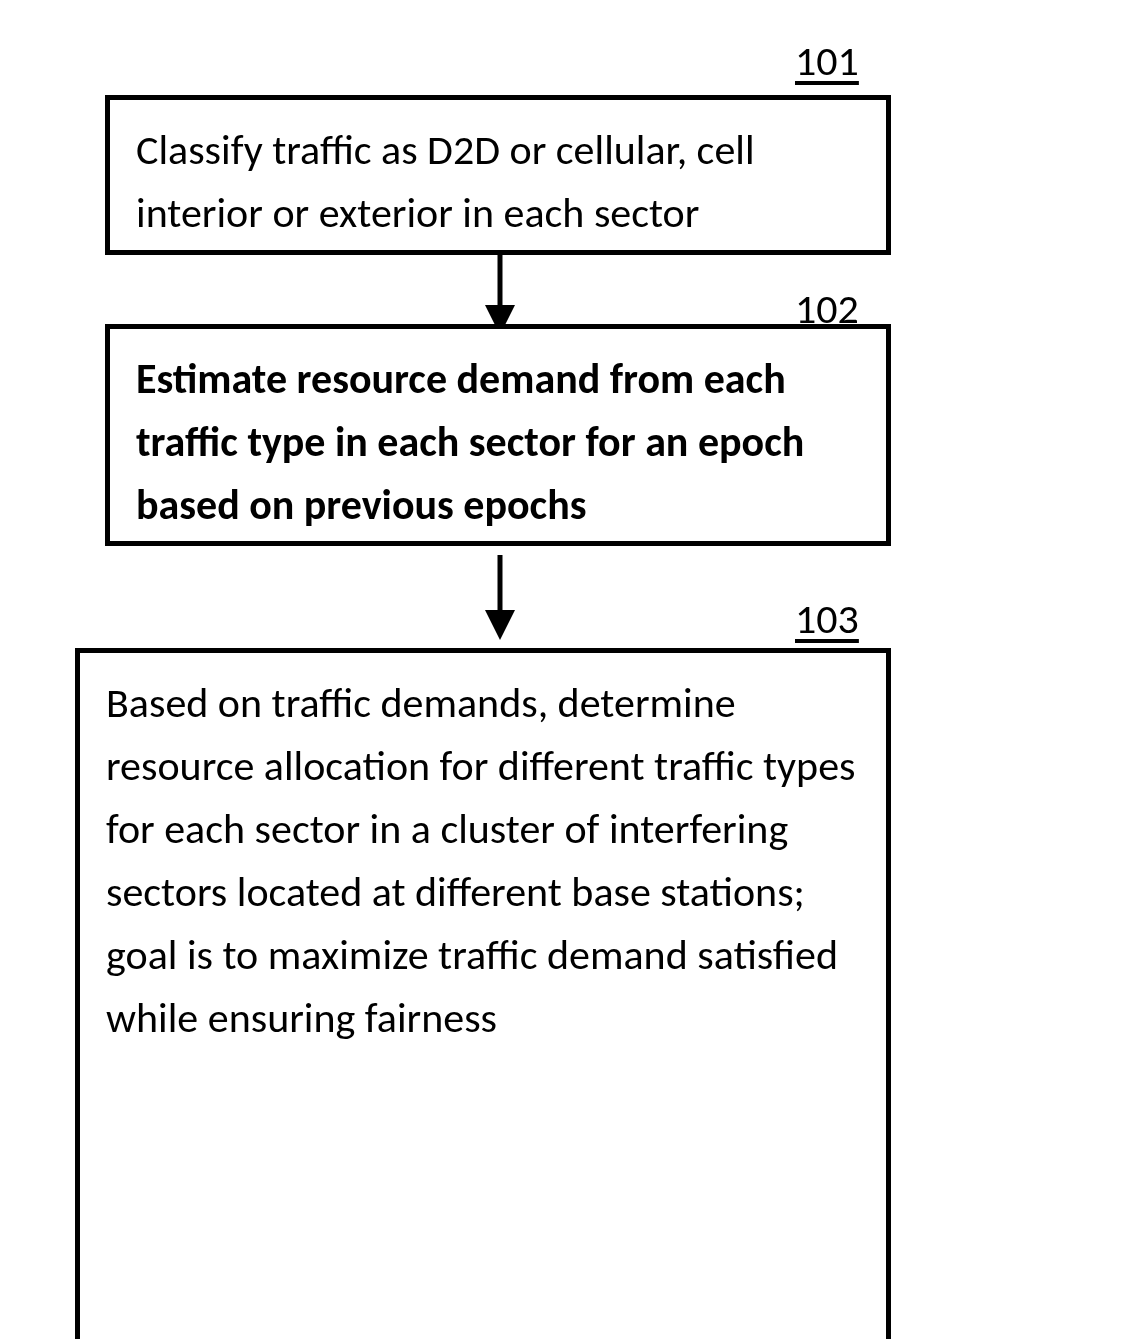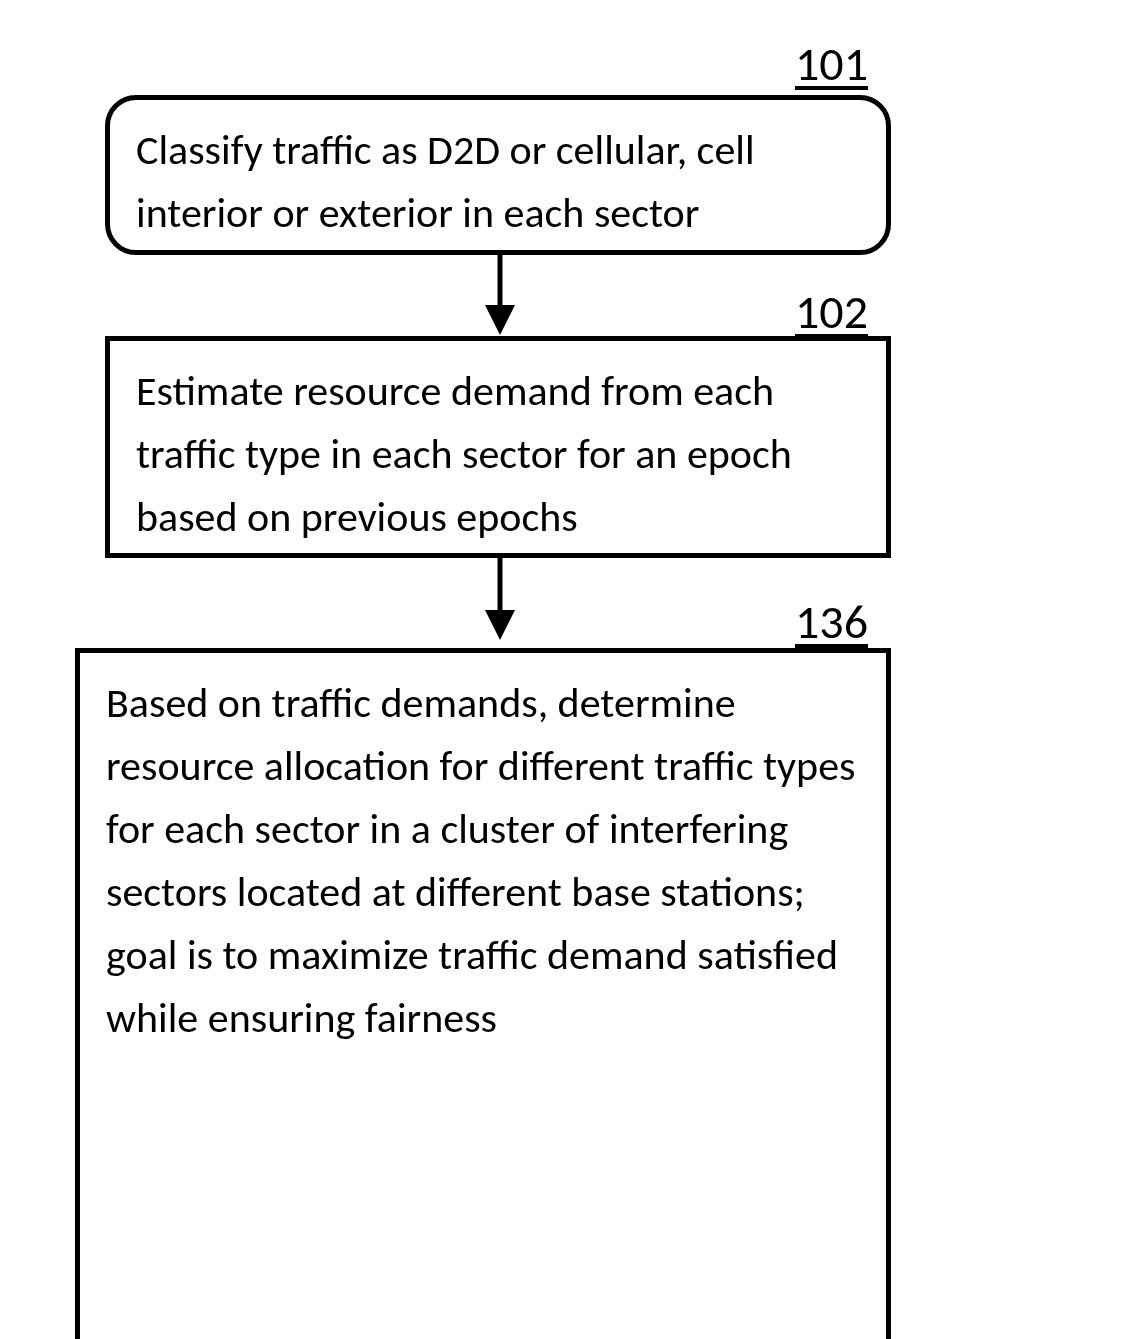--- a/index.html
+++ b/index.html
@@ -20,56 +20,56 @@
     position: absolute;
     border: 5px solid #000;
     box-sizing: border-box;
     padding: 18px 26px;
     font-size: 42px;
     line-height: 1.5;
     background: #fff;
   }
   .label {
     position: absolute;
-    font-size: 48px;
+    font-size: 42px;
     line-height: 1;
     text-decoration: underline;
     text-underline-offset: 6px;
   }
   .arrow {
     position: absolute;
     pointer-events: none;
   }
 </style>
 </head>
 <body>
 
 <div class="canvas">
 
   <div class="label" style="left:795px; top:40px;">101</div>
 
-  <div class="box" style="left:105px; top:95px; width:786px; height:160px;border-radius:31px;">
+  <div class="box" style="left:105px; top:95px; width:786px; height:160px;">
     <span>Classify traffic as D2D or cellular, cell interior or exterior in each sector</span>
   </div>
 
   <svg class="arrow" style="left:475px; top:250px;" width="50" height="90">
     <line x1="25" y1="0" x2="25" y2="60" stroke="#000" stroke-width="5"></line>
     <polygon points="10,55 40,55 25,85" fill="#000"></polygon>
   </svg>
 
   <div class="label" style="left:795px; top:288px;text-decoration:underline;">102</div>
 
-  <div class="box" style="left:105px; top:336px; width:786px; height:222px;">
+  <div class="box" style="left:105px; top:324px; width:786px; height:222px;font-weight:bold;">
     <span>Estimate resource demand from each traffic type in each sector for an epoch based on previous epochs</span>
   </div>
 
   <svg class="arrow" style="left:475px; top:555px;" width="50" height="90">
     <line x1="25" y1="0" x2="25" y2="60" stroke="#000" stroke-width="5"></line>
     <polygon points="10,55 40,55 25,85" fill="#000"></polygon>
   </svg>
 
-  <div class="label" style="left:795px; top:598px;">136</div>
+  <div class="label" style="left:795px; top:598px;">103</div>
 
   <div class="box" style="left:75px; top:648px; width:816px; height:708px;">
     <span>Based on traffic demands, determine resource allocation for different traffic types for each sector in a cluster of interfering sectors located at different base stations; goal is to maximize traffic demand satisfied while ensuring fairness</span>
   </div>
 
 </div>
 
 </body></html>

